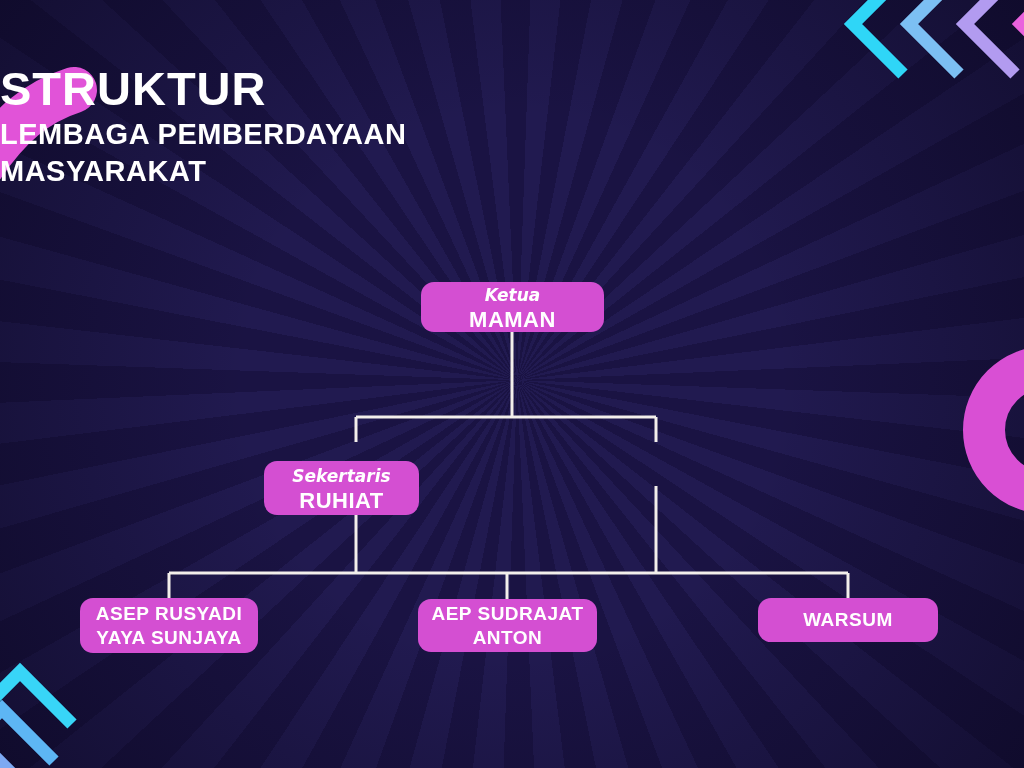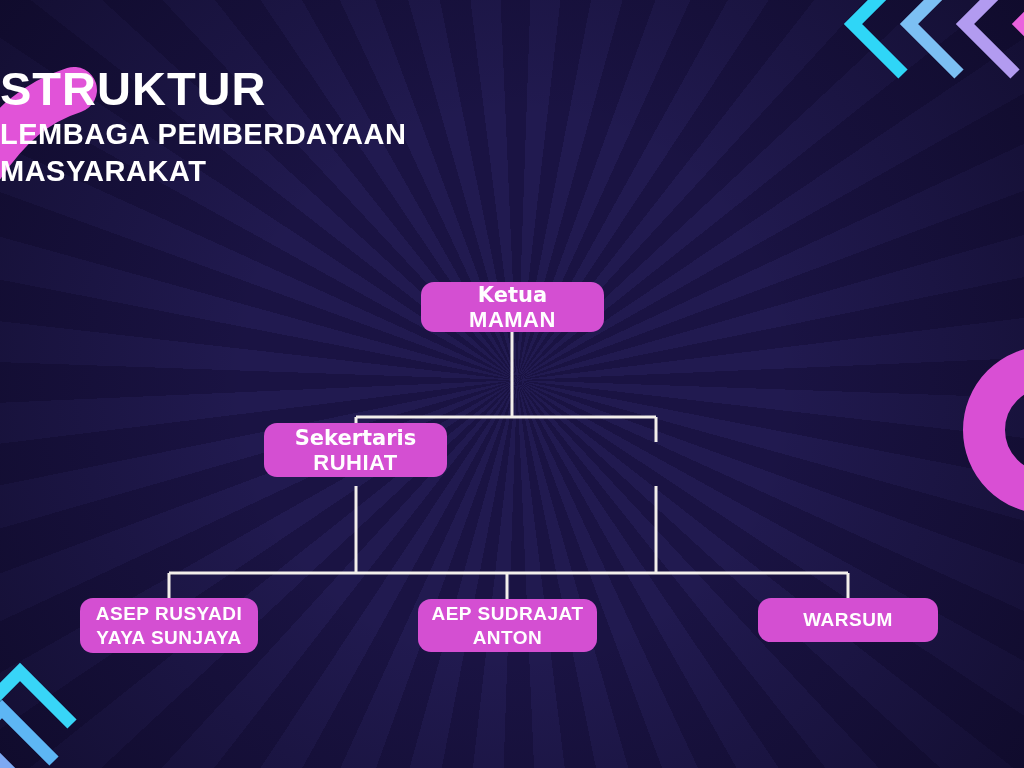--- a/index.html
+++ b/index.html
@@ -26,30 +26,30 @@
   .title-sub{
     font-size:29px;font-weight:800;letter-spacing:.5px;line-height:37px;
   }
 
   .node{
     position:absolute;z-index:6;background:#d44fd2;border-radius:13px;
     color:#ffffff;display:flex;flex-direction:column;align-items:center;
     justify-content:center;text-align:center;
   }
   .node .role{
-    font-family:"DejaVu Sans", sans-serif;font-weight:700;font-size:21px;line-height:24px;
+    font-family:"DejaVu Sans", sans-serif;font-weight:700;font-size:17px;line-height:24px;font-style:italic;
   }
   .node .name{
     font-weight:800;font-size:22px;line-height:25px;letter-spacing:.5px;
   }
   .node .name-sm{
     font-weight:800;font-size:19px;line-height:24px;letter-spacing:.5px;
   }
   .node-ketua{left:421px;top:282px;width:183px;height:50px;}
-  .node-sekertaris{left:264px;top:423px;width:183px;height:54px;}
+  .node-sekertaris{left:264px;top:461px;width:155px;height:54px;}
   .node-bendahara{left:565px;top:437px;width:183px;height:54px;}
   .node-anggota-left{left:80px;top:598px;width:178px;height:55px;}
   .node-anggota-center{left:418px;top:599px;width:179px;height:53px;}
   .node-anggota-right{left:758px;top:598px;width:180px;height:44px;}
 
   .anggota-label{
     position:absolute;z-index:5;left:412px;top:531px;width:200px;
     text-align:center;color:#f5f2f0;
     font-family:"DejaVu Sans", sans-serif;font-size:26px;font-weight:400;
   }

